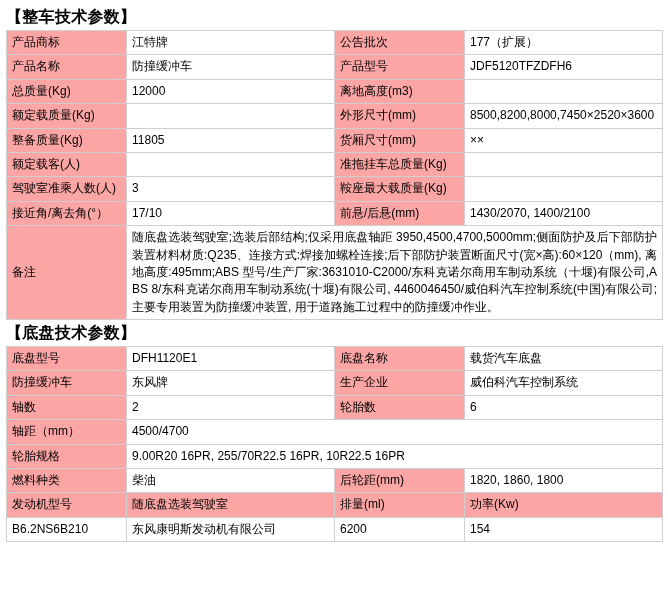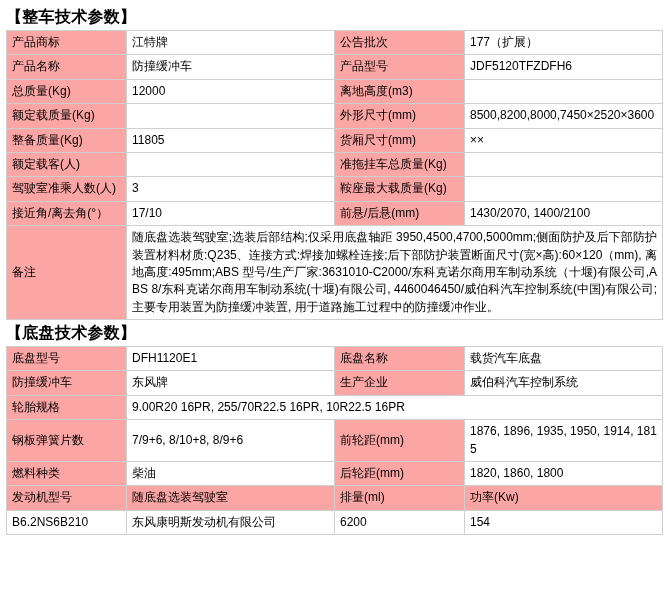--- a/index.html
+++ b/index.html
@@ -150,28 +150,32 @@
         <td class="label">底盘名称</td>
         <td>载货汽车底盘</td>
       </tr>
       <tr>
         <td class="label">防撞缓冲车</td>
         <td>东风牌</td>
         <td class="label">生产企业</td>
         <td>威伯科汽车控制系统</td>
       </tr>
       <tr>
+        <td class="label">轴数</td>
+        <td>2</td>
+        <td class="label">轮胎数</td>
+        <td>6</td>
+      </tr>
+      <tr>
+        <td class="label">轴距（mm）</td>
+        <td colspan="3">4500/4700</td>
+      </tr>
+      <tr>
         <td class="label">轮胎规格</td>
         <td colspan="3">9.00R20 16PR, 255/70R22.5 16PR, 10R22.5 16PR</td>
-      </tr>
-      <tr>
-        <td class="label">钢板弹簧片数</td>
-        <td>7/9+6, 8/10+8, 8/9+6</td>
-        <td class="label">前轮距(mm)</td>
-        <td>1876, 1896, 1935, 1950, 1914, 1815</td>
       </tr>
       <tr>
         <td class="label">燃料种类</td>
         <td>柴油</td>
         <td class="label">后轮距(mm)</td>
         <td>1820, 1860, 1800</td>
       </tr>
       <tr>
         <td class="label">发动机型号</td>
         <td class="label">随底盘选装驾驶室</td>

